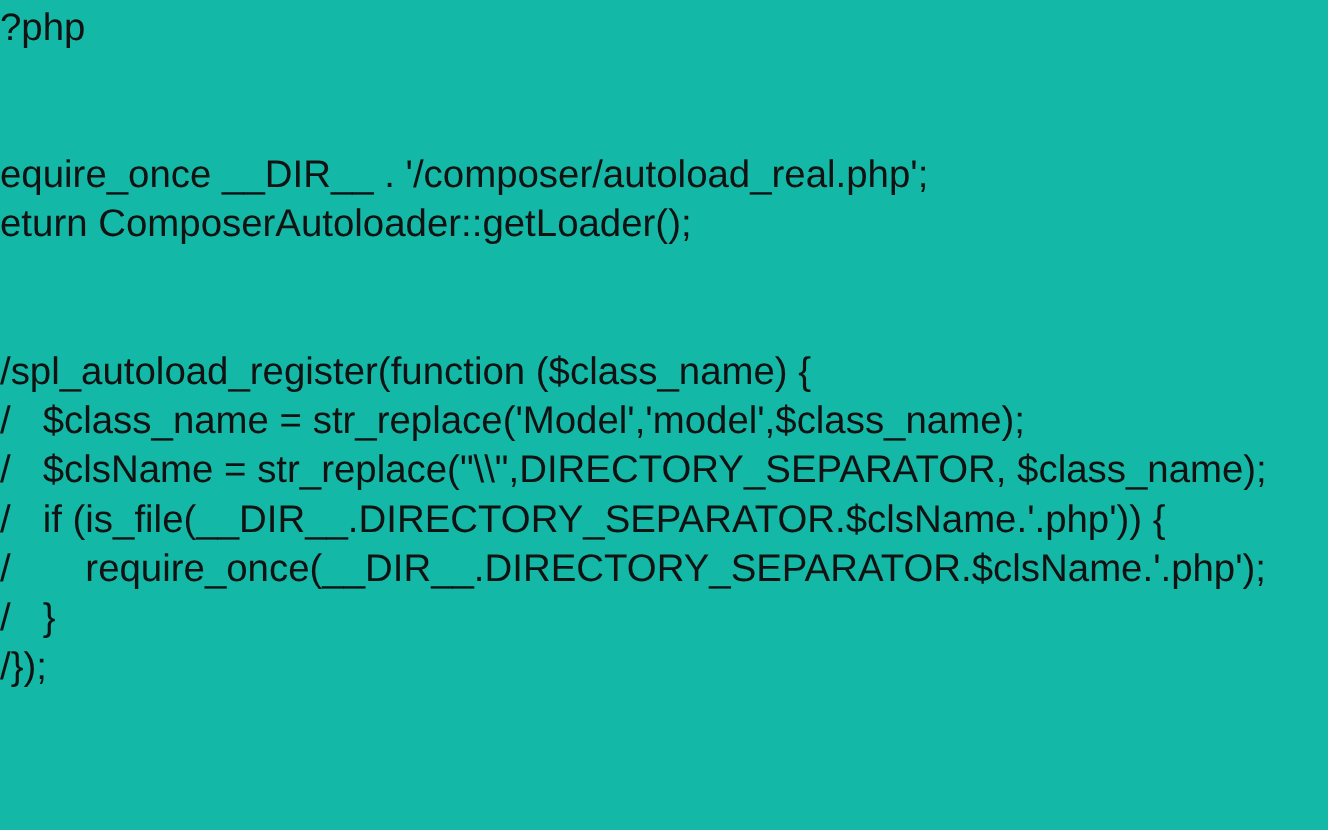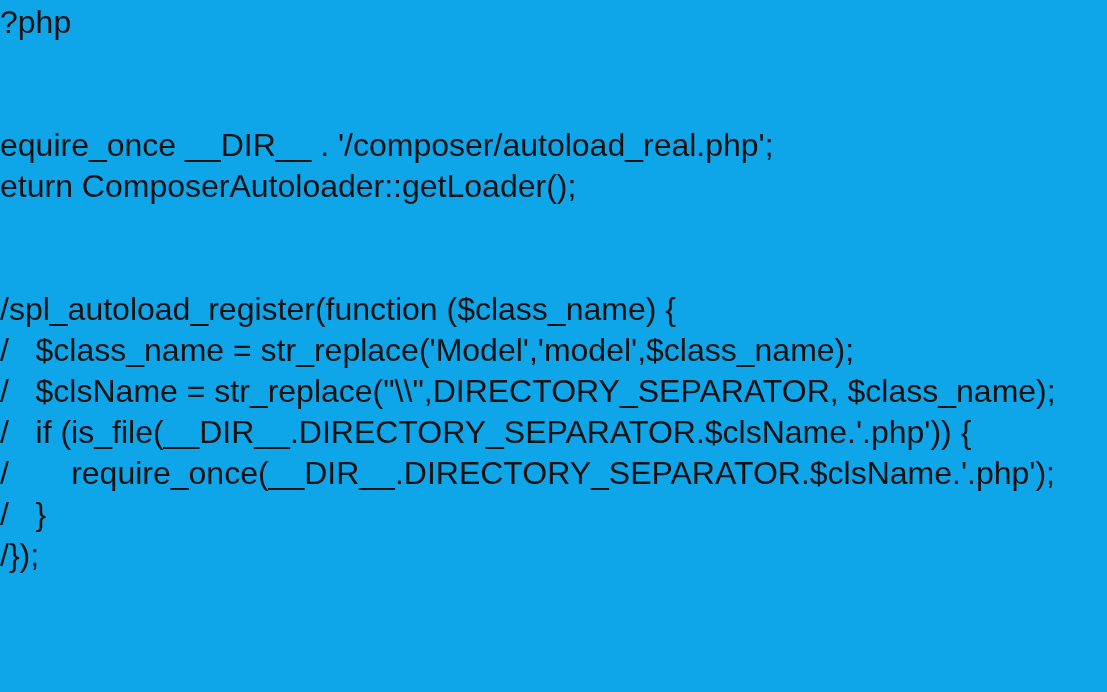--- a/index.html
+++ b/index.html
@@ -12,21 +12,21 @@
     height: 692px;
     overflow: hidden;
     position: relative;
   }
   .code-viewer {
     position: absolute;
     top: 0;
     left: 0;
     width: 1107px;
     height: 692px;
-    background: #0ea5e9;
+    background: #14b8a6;
     overflow: hidden;
   }
   .code-area {
     position: absolute;
     top: 2px;
     left: 0px;
     width: 1200px;
     font-family: "Liberation Sans", sans-serif;
     font-size: 32px;
     line-height: 41px;

